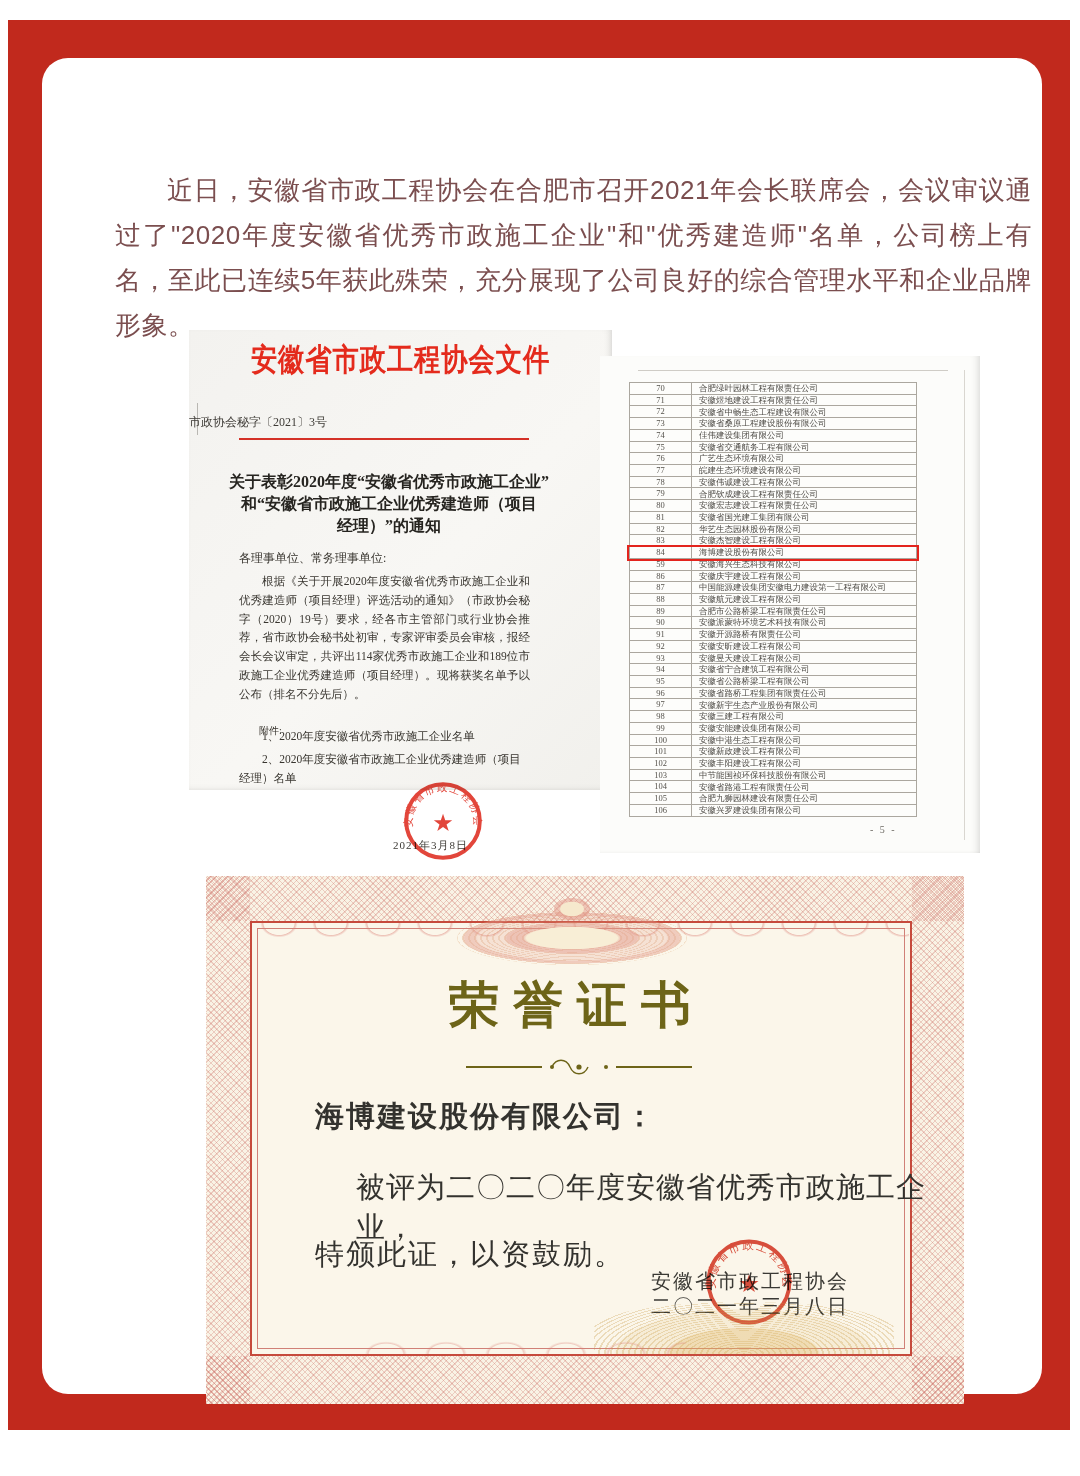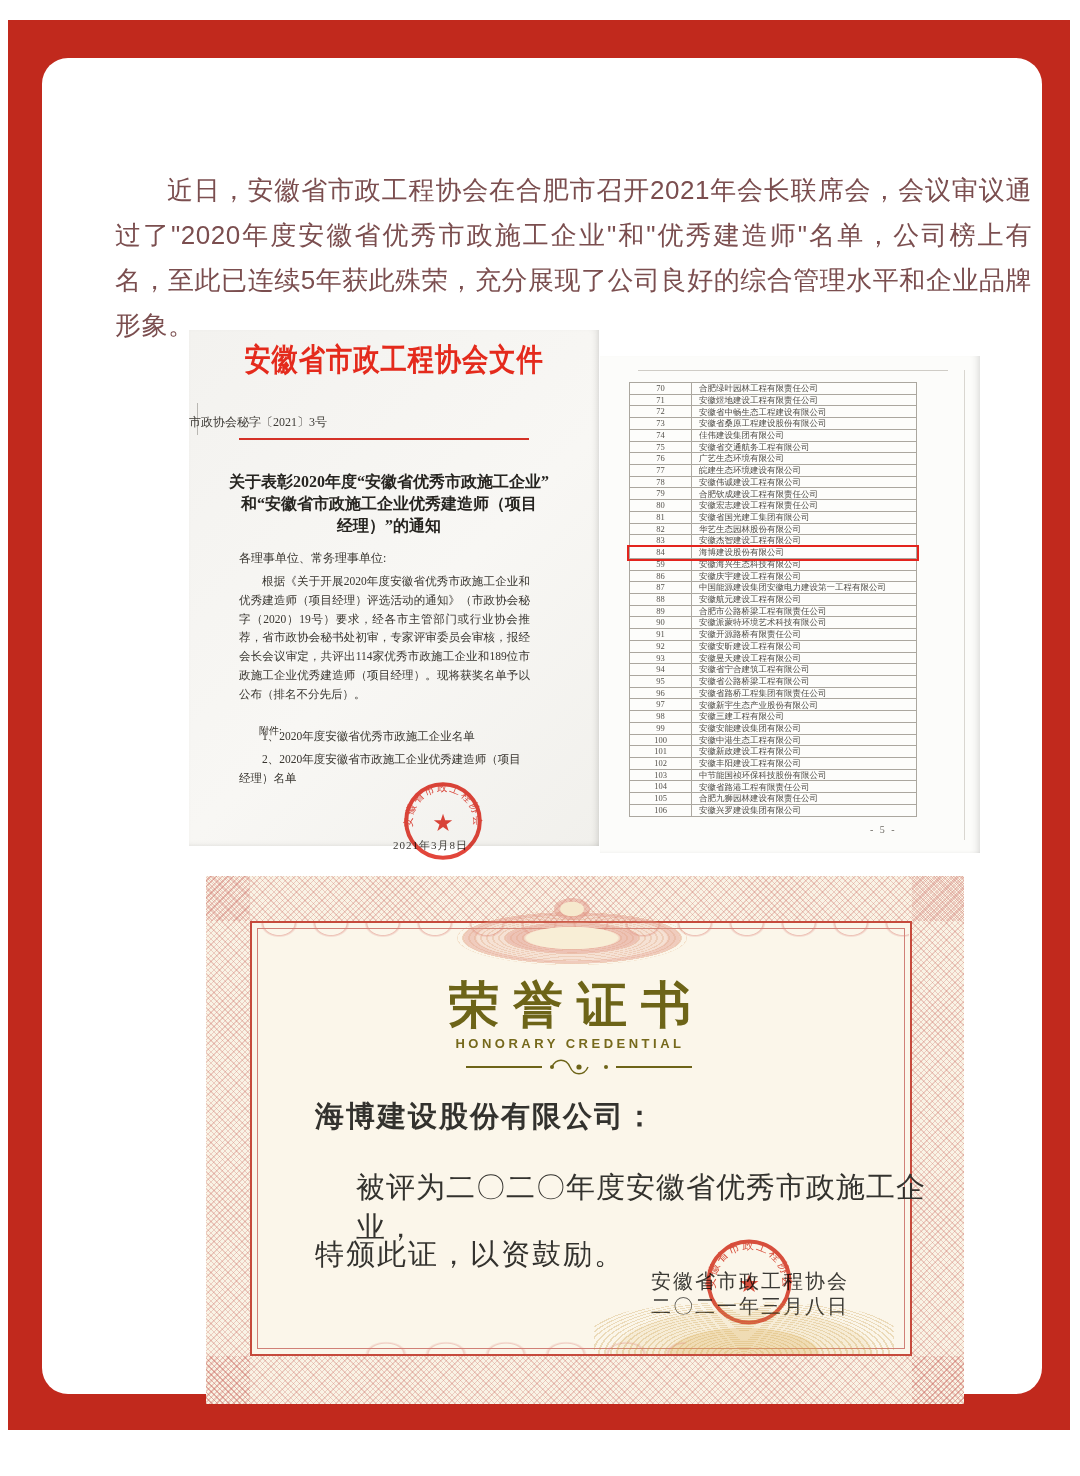--- a/index.html
+++ b/index.html
@@ -6,23 +6,23 @@
   body{font-family:"Liberation Sans",sans-serif;}
   .page{position:relative;width:1080px;height:1476px;background:#ffffff;overflow:hidden;}
   .red-frame{position:absolute;left:8px;top:20px;width:1062px;height:1410px;background:#c1291d;}
   .card{position:absolute;left:42px;top:58px;width:1000px;height:1336px;background:#ffffff;border-radius:26px;}
 
   
   .intro{position:absolute;left:73px;top:84px;width:917px;font-size:26px;line-height:45px;
          color:#7b4e4f;font-weight:500;text-indent:2em;text-align:justify;letter-spacing:.5px;}
 
   
-  .notice{position:absolute;left:147px;top:272px;width:410px;height:516px;
+  .notice{position:absolute;left:147px;top:272px;width:410px;height:460px;
           background:linear-gradient(135deg,#f3f2ef 0%,#f8f7f4 55%,#f1f0ec 100%);
-          box-shadow:inset -6px 0 8px -6px rgba(0,0,0,.18), inset 0 -4px 6px -4px rgba(0,0,0,.10);}
+          box-shadow:inset -6px 0 8px -6px rgba(0,0,0,.18), inset 0 -4px 6px -4px rgba(0,0,0,.10);padding-left:13px;}
   .notice .tick{position:absolute;left:8px;top:73px;width:1px;height:32px;background:#b9b7b2;}
   .doc-title{position:absolute;left:0;right:0;top:9px;text-align:center;color:#e42a1c;
              font-family:"Liberation Serif",serif;font-weight:700;font-size:31px;
              transform:scaleX(.85);letter-spacing:1px;white-space:nowrap;}
   .doc-number{position:absolute;left:0;right:0;top:84px;text-align:left;font-size:12px;color:#3d3a35;
               font-family:"Liberation Serif",serif;}
   .doc-redline{position:absolute;left:50px;top:108px;width:290px;height:2px;background:#d43127;}
   .doc-heading{position:absolute;left:40px;width:320px;top:141px;text-align:center;
                font-family:"Liberation Serif",serif;font-weight:700;font-size:16px;line-height:22px;color:#262420;}
   .doc-salutation{position:absolute;left:50px;top:220px;font-size:12px;color:#38352f;font-family:"Liberation Serif",serif;}
@@ -297,21 +297,20 @@
       <div class="cb cb-top"></div>
       <div class="cb cb-bottom"></div>
       <div class="cb cb-left"></div>
       <div class="cb cb-right"></div>
       <div class="cert-frame">
         <div class="cert-frame-inner"></div>
       </div>
       <div class="festoon"></div>
       <div class="medallion"></div>
       <div class="cert-title">荣誉证书</div>
-      <div class="cert-subtitle">HONORARY CREDENTIAL</div>
       <svg class="cert-flourish" viewBox="0 0 230 20">
         <line x1="2" y1="10" x2="78" y2="10" stroke="#6d6418" stroke-width="2"></line>
         <line x1="152" y1="10" x2="228" y2="10" stroke="#6d6418" stroke-width="2"></line>
         <path d="M88,10 c4,-9 14,-9 18,0 c4,9 14,9 18,0 c-4,9 -14,9 -18,0 c-4,-9 -14,-9 -18,0 Z" fill="none" stroke="#6d6418" stroke-width="1.4"></path>
         <circle cx="88" cy="10" r="2" fill="#6d6418"></circle>
         <circle cx="142" cy="10" r="2" fill="#6d6418"></circle>
         <circle cx="115" cy="10" r="2.6" fill="#6d6418"></circle>
       </svg>
       <div class="cert-recipient">海博建设股份有限公司：</div>
       <div class="cert-line1">被评为二〇二〇年度安徽省优秀市政施工企业，</div>

